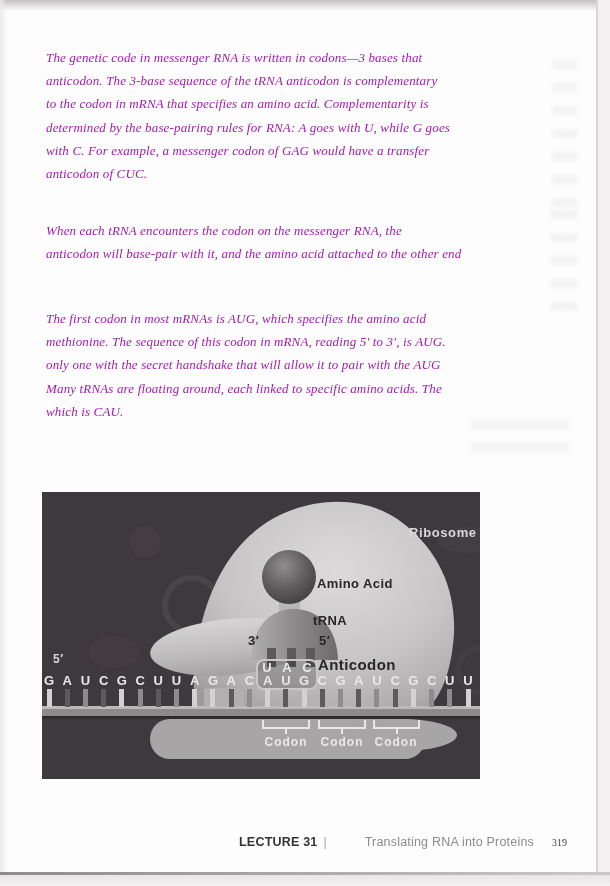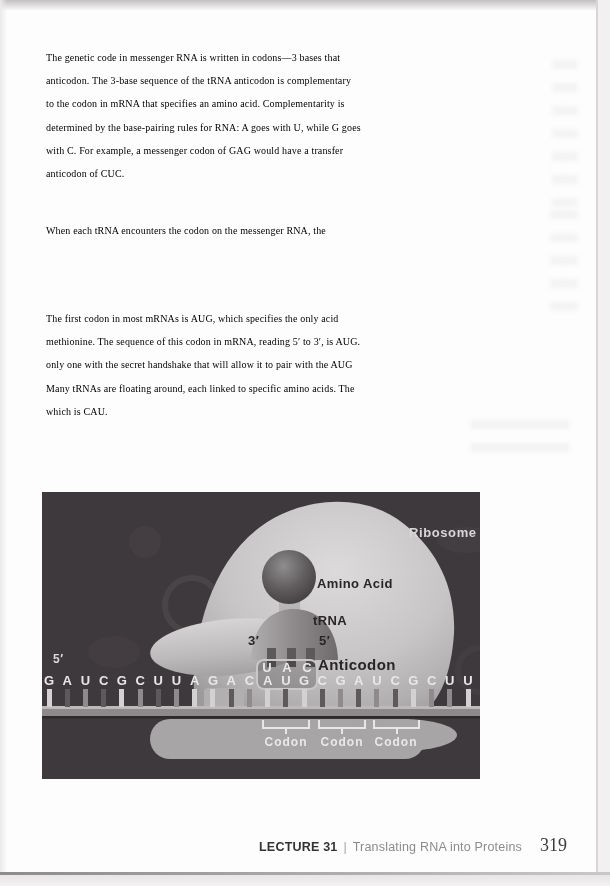--- a/index.html
+++ b/index.html
@@ -18,22 +18,22 @@
     background:linear-gradient(to bottom,#e7e5e6,#f3f1f2);}
   .scan-right-band{position:absolute;right:0;top:0;bottom:14px;width:12px;background:#f2f0f1;}
   .scan-right-line{position:absolute;right:12px;top:0;bottom:14px;width:2px;background:#d7d5d6;}
   .ghost{position:absolute;filter:blur(2px);opacity:.55;pointer-events:none;
     background:repeating-linear-gradient(to bottom,#ececec 0 9px,rgba(255,255,255,0) 9px 23px);}
   .ghost.g1{left:552px;top:60px;width:26px;height:150px;}
   .ghost.g2{left:550px;top:210px;width:28px;height:110px;}
   .ghost.g3{left:470px;top:420px;width:100px;height:44px;}
 
   
-  .para{position:absolute;left:46px;width:515px;color:#000000;
-    font-size:10px;line-height:23.2px;letter-spacing:.15px;}
+  .para{position:absolute;left:46px;width:515px;color:#a21caf;
+    font-size:13px;line-height:23.2px;letter-spacing:.15px;font-style:italic;}
   .para .tline{white-space:nowrap;}
   .para.p1{top:46px;} .para.p2{top:219px;} .para.p3{top:307px;}
 
   
   .figure{position:absolute;left:42px;top:492px;width:438px;height:287px;
     background:#3e393c;overflow:hidden;}
   .figure svg{position:absolute;left:0;top:0;width:515px;height:287px;}
   .fig-label{position:absolute;font-family:"Liberation Sans",sans-serif;white-space:nowrap;}
   .lab-light{color:#d9d7d8;font-weight:600;letter-spacing:.6px;}
   .lab-dark{color:#2a2627;font-weight:700;letter-spacing:.4px;text-align:right;}
@@ -69,22 +69,22 @@
   .codon-label{position:absolute;top:243px;width:60px;text-align:center;
     font-family:"Liberation Sans",sans-serif;font-weight:600;font-size:12px;
     color:#eae8e9;letter-spacing:1px;}
   .codon-label.c1{left:214px;} .codon-label.c2{left:270px;} .codon-label.c3{left:324px;}
 
   
   .footer{position:absolute;top:835px;right:43px;display:flex;align-items:baseline;
     font-family:"Liberation Sans",sans-serif;white-space:nowrap;}
   .footer-lecture{font-weight:700;font-size:12.5px;color:#343233;letter-spacing:.2px;}
   .footer-sep{color:#a8a6a7;font-weight:400;font-size:12.5px;margin:0 6px;}
-  .footer-title{color:#8d8b8c;font-size:12.5px;letter-spacing:.2px;}
-  .footer-page{font-family:"Liberation Serif",serif;font-size:18px;color:#3d3b3c;margin-left:18px;}
+  .footer-title{color:#8d8b8c;font-size:12.5px;letter-spacing:.2px;margin-left:32px;}
+  .footer-page{font-family:"Liberation Serif",serif;font-size:10px;color:#3d3b3c;margin-left:18px;}
 </style>
 </head>
 <body>
 
 <div class="scan-top"></div>
 <div class="scan-left"></div>
 <div class="scan-right-band"></div>
 <div class="scan-right-line"></div>
 <div class="scan-bottom-line"></div>
 <div class="scan-bottom-band"></div>
@@ -95,23 +95,24 @@
 <div class="para p1">
   <div class="tline">The genetic code in messenger RNA is written in codons—3 bases that</div>
   <div class="tline">anticodon. The 3-base sequence of the tRNA anticodon is complementary</div>
   <div class="tline">to the codon in mRNA that specifies an amino acid. Complementarity is</div>
   <div class="tline">determined by the base-pairing rules for RNA: A goes with U, while G goes</div>
   <div class="tline">with C. For example, a messenger codon of GAG would have a transfer</div>
   <div class="tline">anticodon of CUC.</div>
 </div>
 <div class="para p2">
   <div class="tline">When each tRNA encounters the codon on the messenger RNA, the</div>
+  <div class="tline">anticodon will base-pair with it, and the amino acid attached to the other end</div>
 </div>
 <div class="para p3">
-  <div class="tline">The first codon in most mRNAs is AUG, which specifies the only acid</div>
+  <div class="tline">The first codon in most mRNAs is AUG, which specifies the amino acid</div>
   <div class="tline">methionine. The sequence of this codon in mRNA, reading 5′ to 3′, is AUG.</div>
   <div class="tline">only one with the secret handshake that will allow it to pair with the AUG</div>
   <div class="tline">Many tRNAs are floating around, each linked to specific amino acids. The</div>
   <div class="tline">which is CAU.</div>
 </div>
 
 <div class="figure">
   <svg viewBox="0 0 515 287">
     <defs>
       <radialGradient id="gBlob" cx="55%" cy="32%" r="78%">

